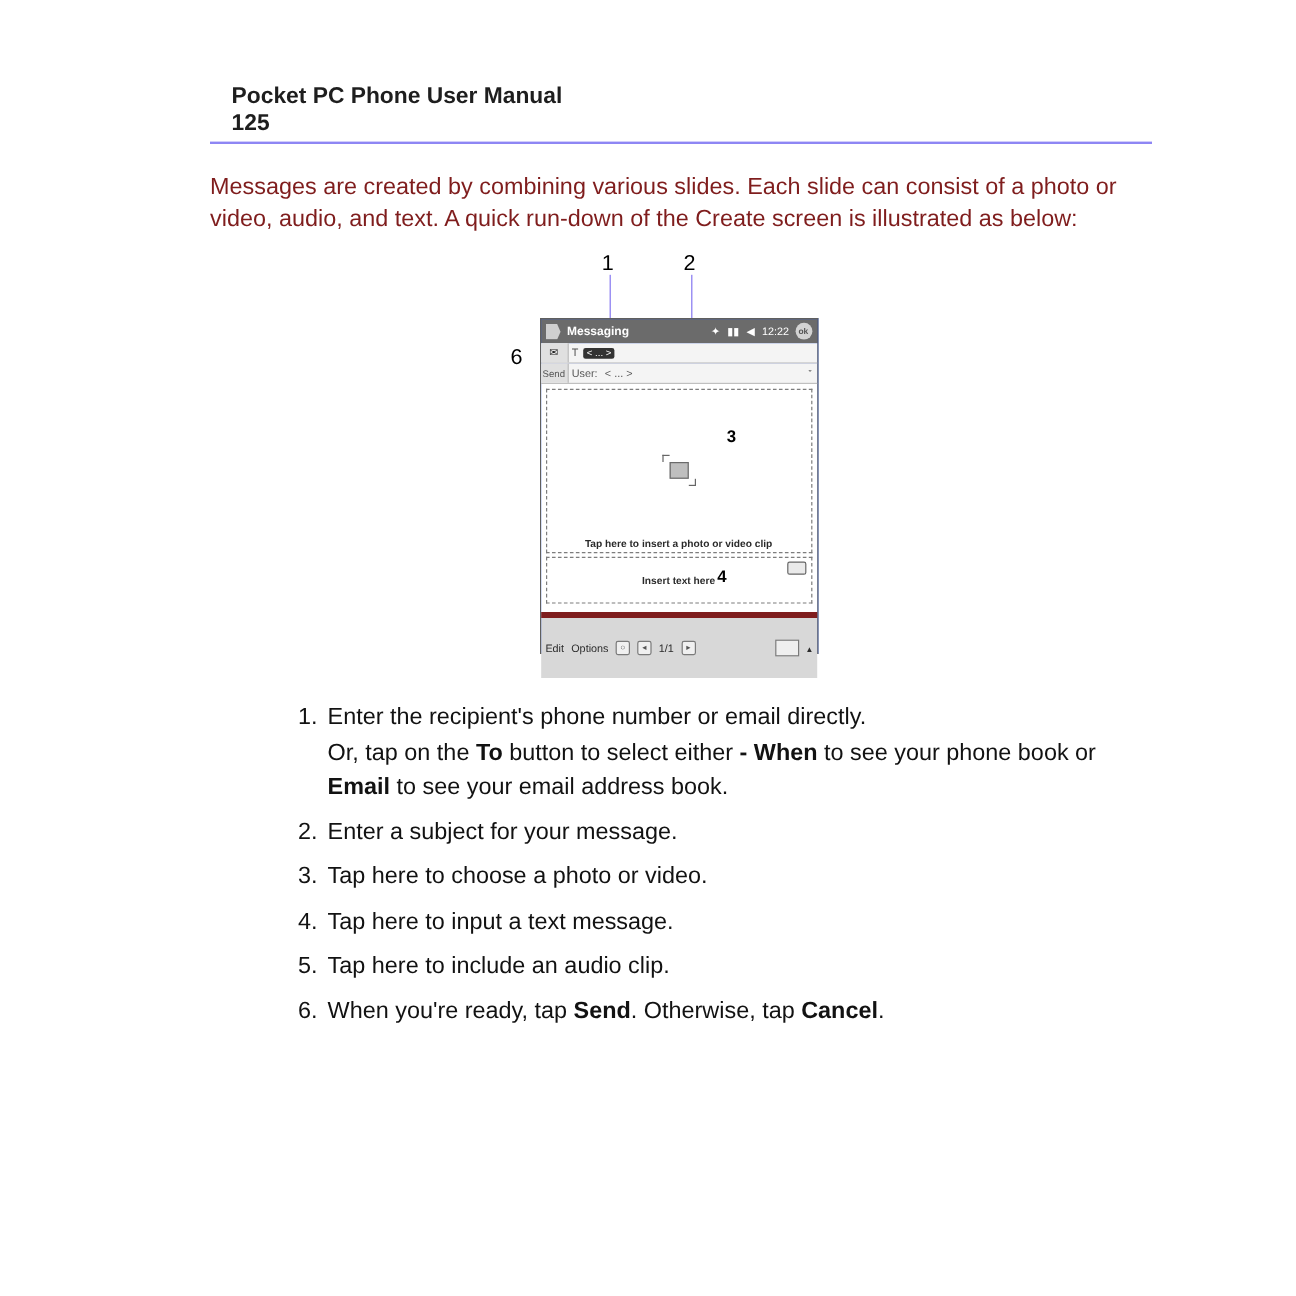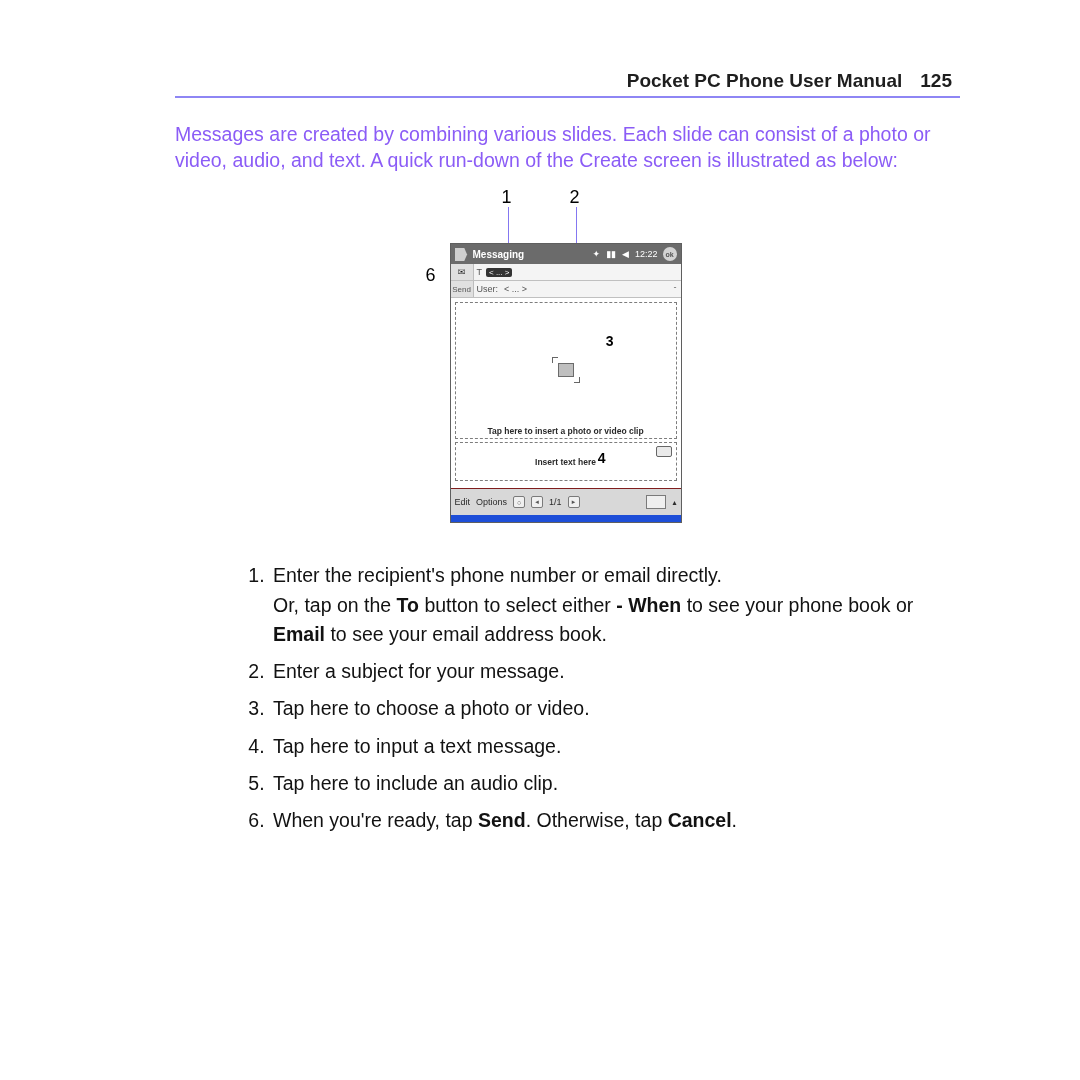--- a/index.html
+++ b/index.html
@@ -17,20 +17,21 @@
     height: 1080px;
     padding: 70px 120px 60px 175px;
     position: relative;
   }
   .running-head {
     display: flex;
     justify-content: flex-end;
     align-items: baseline;
     margin-bottom: 4px;
     margin-right: 8px;
+    flex-direction: column;
   }
   .running-head .title {
     font-weight: 700;
     font-size: 19px;
     color: #1e1e1e;
   }
   .running-head .pagenum {
     font-weight: 700;
     font-size: 19px;
     color: #1e1e1e;
@@ -44,21 +45,21 @@
   h1.section {
     font-size: 30px;
     font-weight: 700;
     color: #989898;
     margin: 12px 0 16px 0;
   }
   p.lead {
     font-size: 19.5px;
     line-height: 1.32;
     margin: 0 0 18px 0;
-    color: #8b5cf6;
+    color: #7f1d1d;
   }
   .figure-wrap {
     display: flex;
     justify-content: center;
     margin: 6px 0 30px 0;
   }
   .figure {
     position: relative;
     width: 280px;
     height: 340px;
@@ -212,27 +213,27 @@
     top: 3px;
     width: 14px;
     height: 9px;
     border: 1px solid #666;
     border-radius: 2px;
     background: #eaeaea;
   }
   .menubar {
     height: 18px;
     background: #d8d8d8;
-    border-top: 1px solid #7f1d1d;
+    border-top: 5px solid #7f1d1d;
     display: flex;
     align-items: center;
     font-size: 9px;
     color: #2b2b2b;
     gap: 6px;
-    padding: 4px 4px;
+    padding: 16px 4px;
   }
   .menubar .sep { flex: 1; }
   .menubar .navbtn {
     width: 10px;
     height: 10px;
     border: 1px solid #7a7a7a;
     border-radius: 2px;
     background: #f0f0f0;
     display: flex;
     align-items: center;

